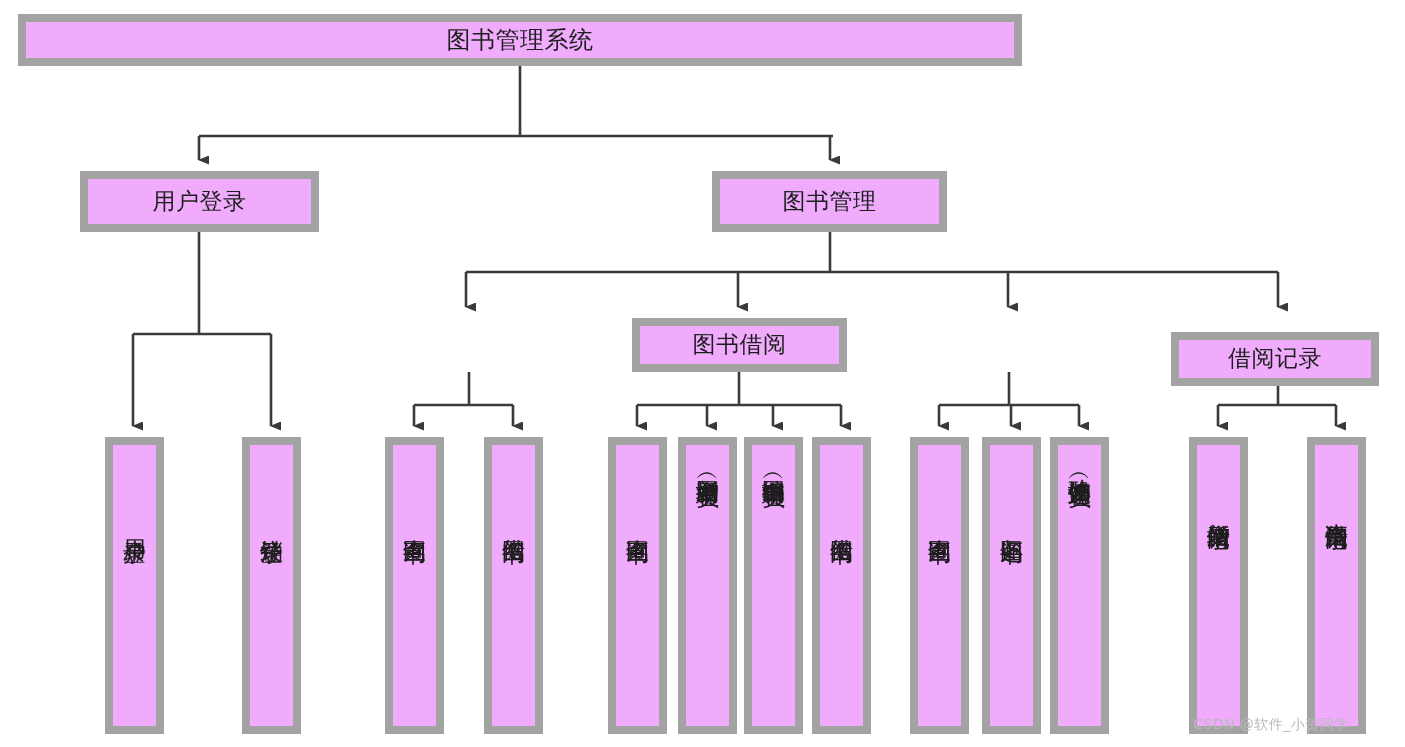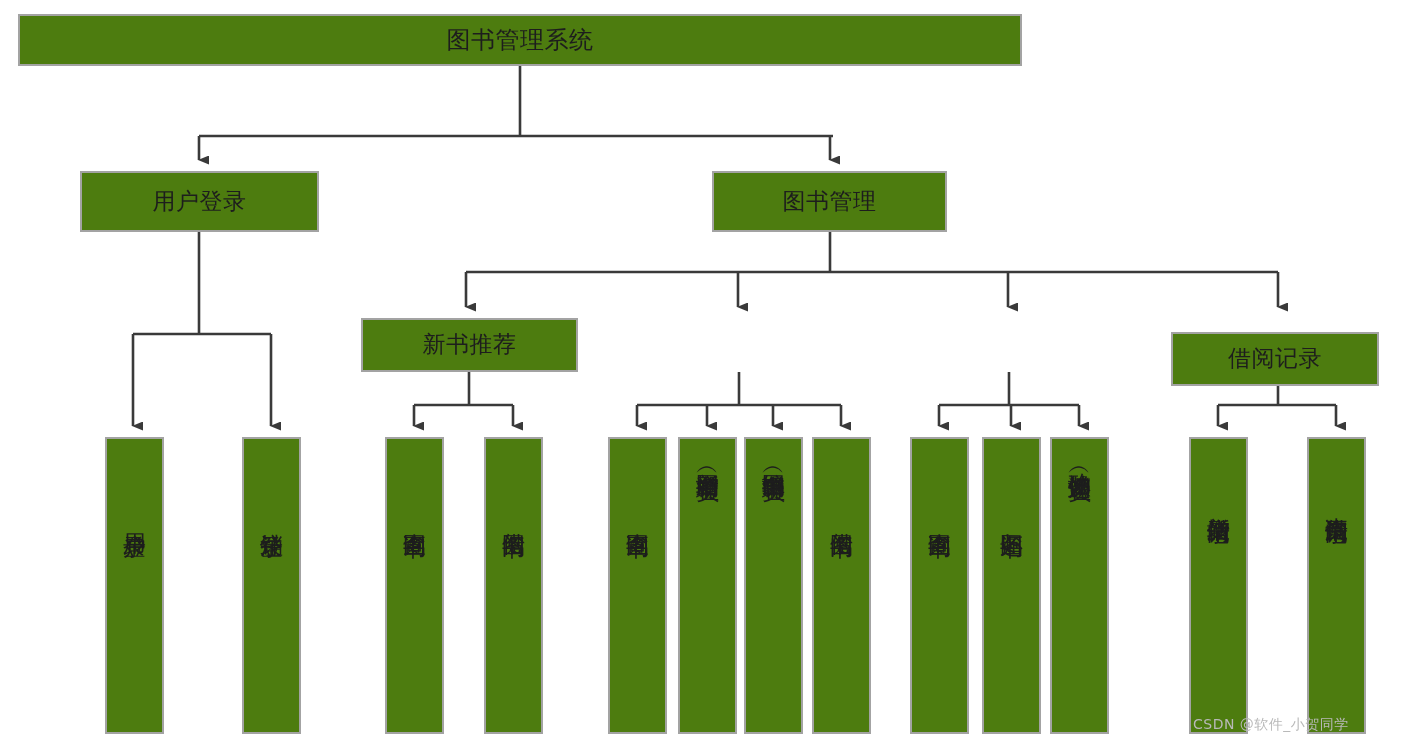--- a/index.html
+++ b/index.html
@@ -22,22 +22,22 @@
     position: absolute;
     left: 0;
     top: 0;
     width: 1405px;
     height: 747px;
     pointer-events: none;
   }
   .node {
     position: absolute;
     box-sizing: border-box;
-    background: #4d7c0f;
-    border: 2px solid #a3a3a3;
+    background: #f0abfc;
+    border: 8px solid #a3a3a3;
     display: flex;
     align-items: center;
     justify-content: center;
     color: #1d1d1d;
   }
   .node.horiz {
     font-size: 23px;
     letter-spacing: 0.5px;
     line-height: 1.2;
   }
@@ -135,22 +135,22 @@
     <span>图书管理系统</span>
   </div>
 
   <div class="node horiz" style="left:80px; top:171px; width:239px; height:61px;">
     <span>用户登录</span>
   </div>
   <div class="node horiz" style="left:712px; top:171px; width:235px; height:61px;">
     <span>图书管理</span>
   </div>
 
-  <div class="node horiz" style="left:361px; top:318px; width:217px; height:54px;">
-    <span>新书推荐</span>
+  <div class="node horiz" style="left:632px; top:318px; width:215px; height:54px;">
+    <span>图书借阅</span>
   </div>
   <div class="node horiz" style="left:1171px; top:332px; width:208px; height:54px;">
     <span>借阅记录</span>
   </div>
 
   <div class="node leaf leaf-short" style="left:105px; top:437px; width:59px; height:297px;">
     <span class="vlabel">用户登录</span>
   </div>
   <div class="node leaf leaf-short" style="left:242px; top:437px; width:59px; height:297px;">
     <span class="vlabel">注销登录</span>

